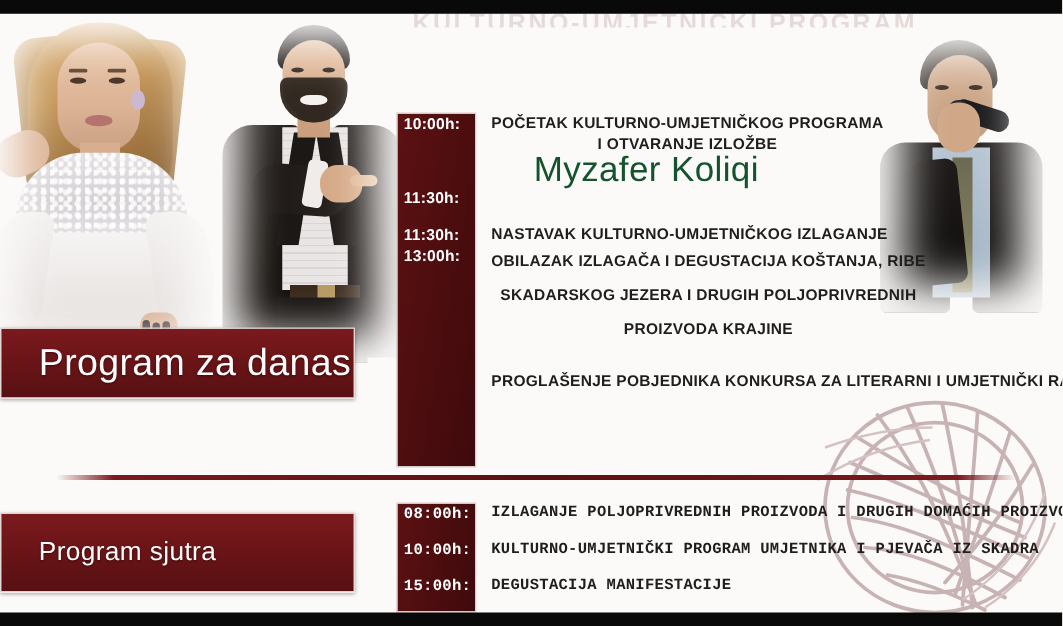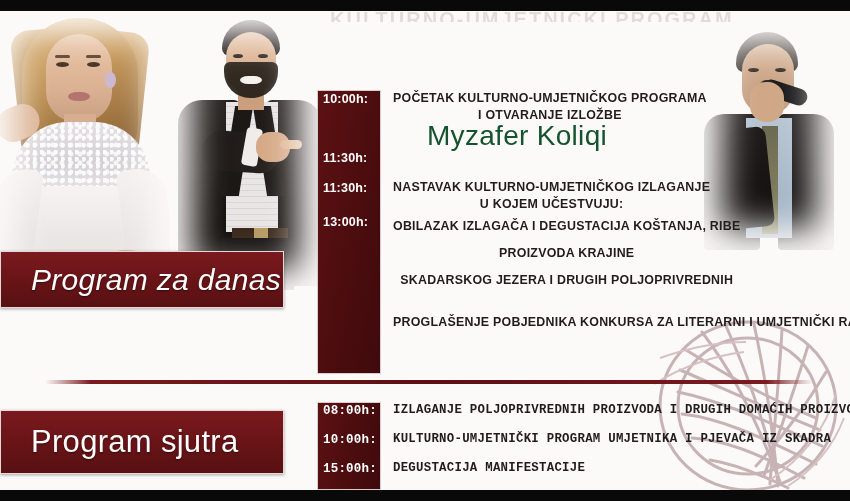--- a/index.html
+++ b/index.html
@@ -147,23 +147,23 @@
     display:flex;align-items:center;
     z-index:22;
   }
   .banner span{
     padding-left:30px;
     font-size:30px;
     font-family:"Liberation Sans", sans-serif;
     letter-spacing:.3px;
     text-shadow:0 1px 2px rgba(0,0,0,.45);
   }
-  .banner-today{top:251px;width:282px;height:55px;font-style:italic;}
+  .banner-today{top:262px;width:282px;height:55px;}
   .banner-tomorrow{top:410px;width:282px;height:62px;}
-  .banner-tomorrow span{font-size:31px;}
+  .banner-tomorrow span{font-size:21px;}
 
   
   .time-col{
     position:absolute;left:317px;
     width:62px;
     background:linear-gradient(100deg,#5d1113 0%,#4d0d0f 50%,#3f0a0c 100%);
     border:1px solid #d8cccc;
     z-index:18;
   }
   .time-col-today{top:90px;height:282px;}
@@ -334,30 +334,29 @@
     <div class="row">
       <div class="time">11:30h:</div>
     </div>
 
     <div class="spacer-row"></div>
 
     <div class="row">
       <div class="time">11:30h:</div>
       <div class="desc">
         <span class="line">NASTAVAK KULTURNO-UMJETNIČKOG IZLAGANJE</span>
-        <span class="line">U KOJEM UČESTVUJU:</span>
       </div>
     </div>
 
     <div class="row">
       <div class="time">13:00h:</div>
       <div class="desc" style="line-height:27px">
         <span class="line">OBILAZAK IZLAGAČA I DEGUSTACIJA KOŠTANJA, RIBE</span>
+        <span class="line">SKADARSKOG JEZERA I DRUGIH POLJOPRIVREDNIH</span>
         <span class="line">PROIZVODA KRAJINE</span>
-        <span class="line">SKADARSKOG JEZERA I DRUGIH POLJOPRIVREDNIH</span>
       </div>
     </div>
 
     <div class="row" style="margin-top:20px">
       <div class="time"></div>
       <div class="desc">
         <span class="line">PROGLAŠENJE POBJEDNIKA KONKURSA ZA LITERARNI I UMJETNIČKI RAD</span>
       </div>
     </div>
 

